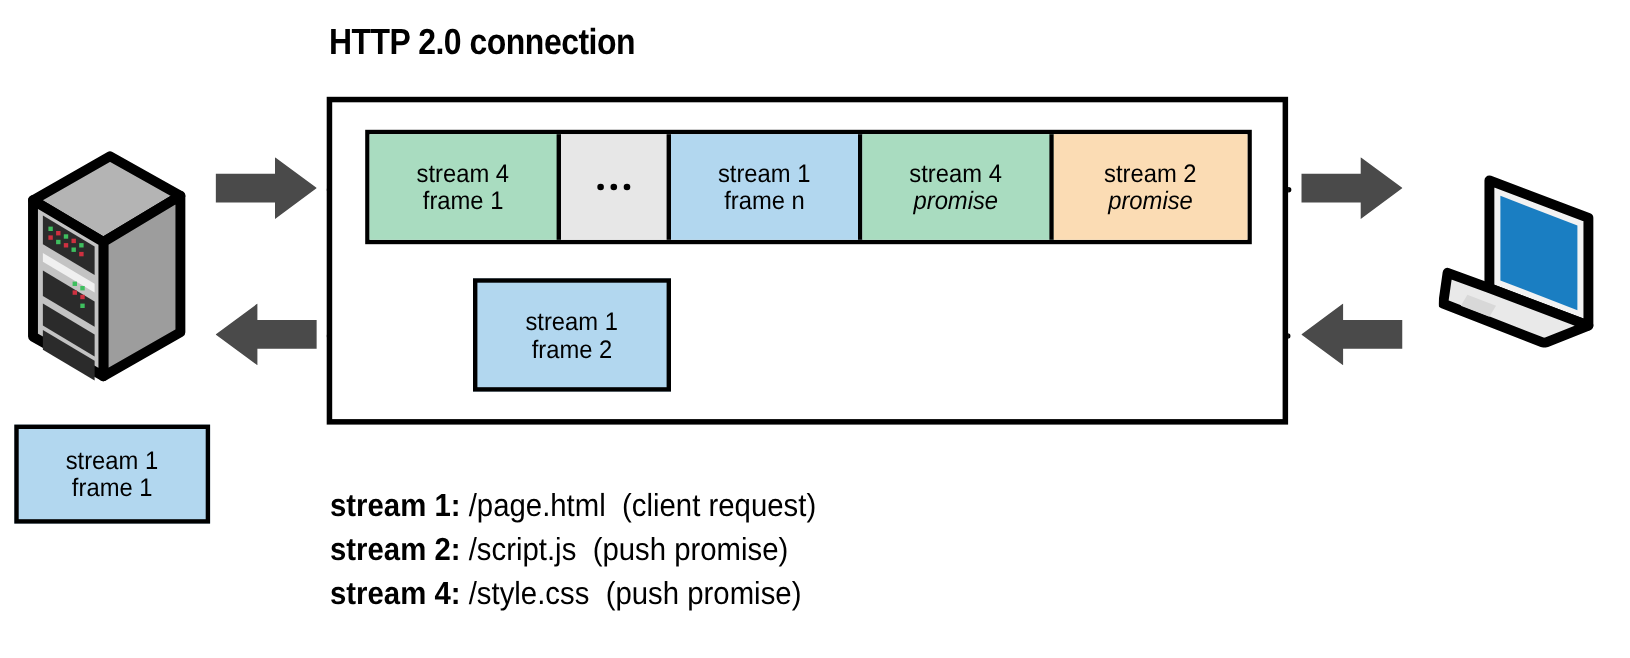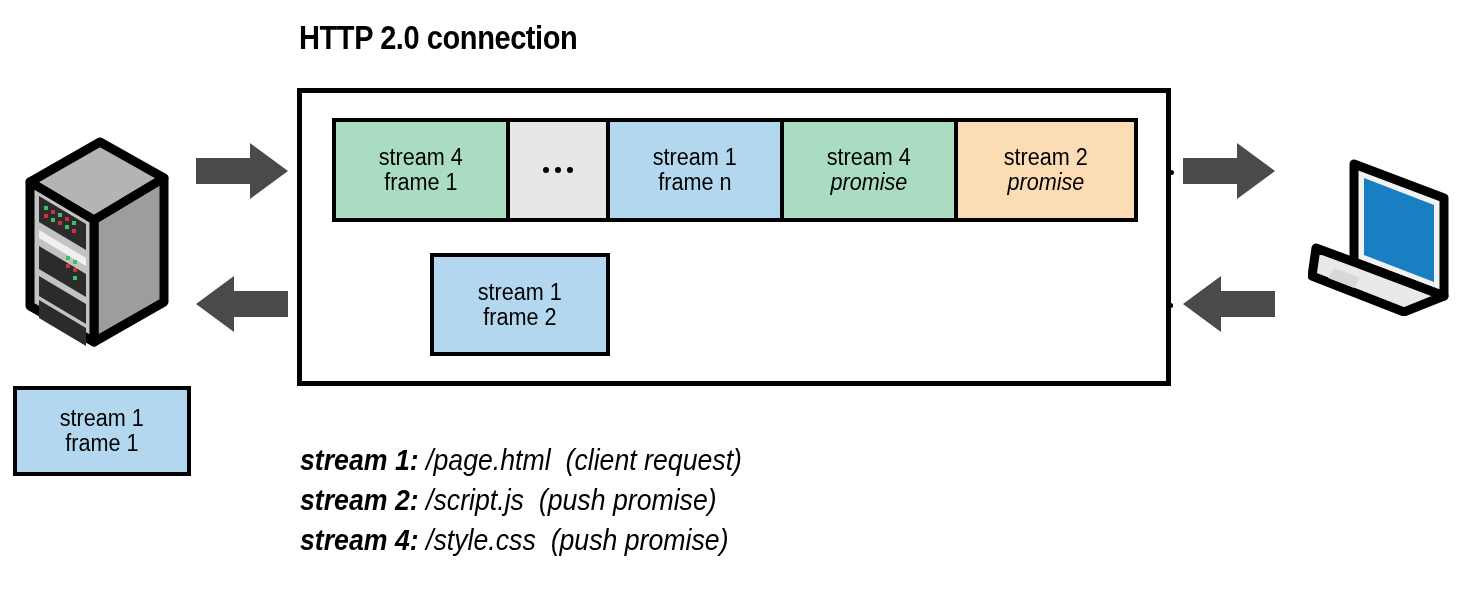--- a/index.html
+++ b/index.html
@@ -138,21 +138,20 @@
   
   .arrow { position: absolute; }
 
   
   #legend {
     position: absolute;
     left: 300px;
     top: 440px;
     font-size: 29px;
     line-height: 1.38;
-    font-style: italic;
   }
   .legend-row { white-space: nowrap; transform: scaleX(0.92); transform-origin: left center; }
   .legend-row .stream-label { font-weight: bold; }
 
   
   #server-icon { position: absolute; left: 22px; top: 134px; }
   #laptop-icon { position: absolute; left: 1308px; top: 136px; }
 </style>
 </head>
 <body>

